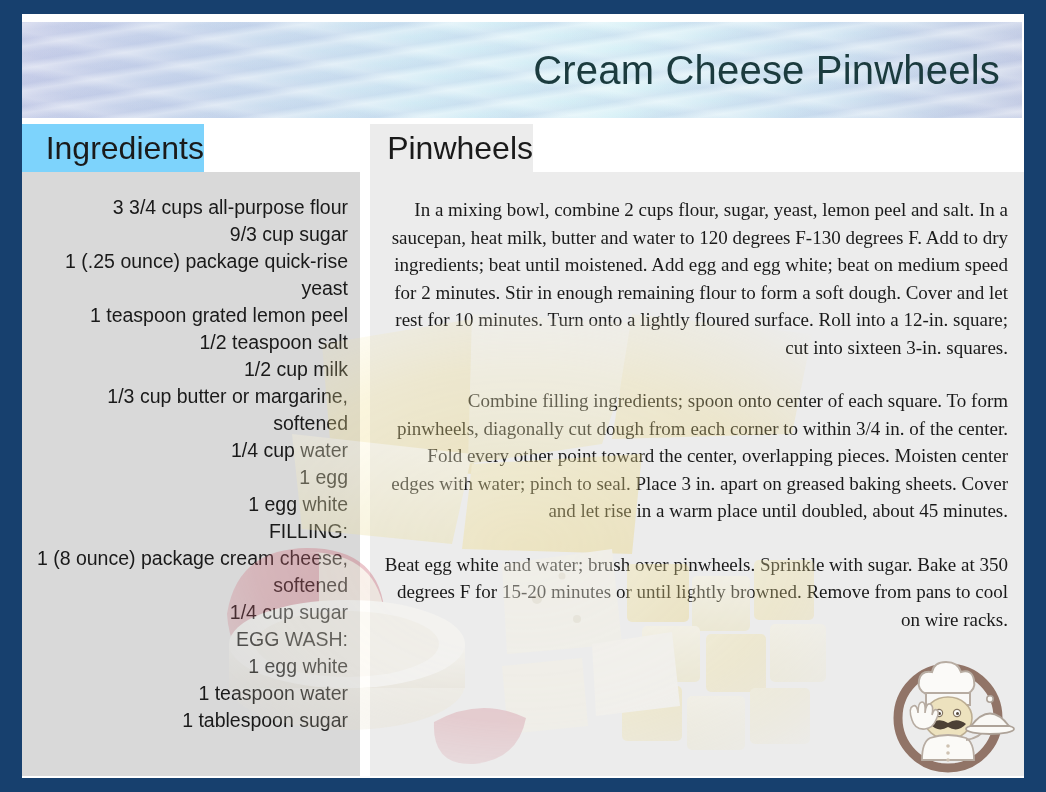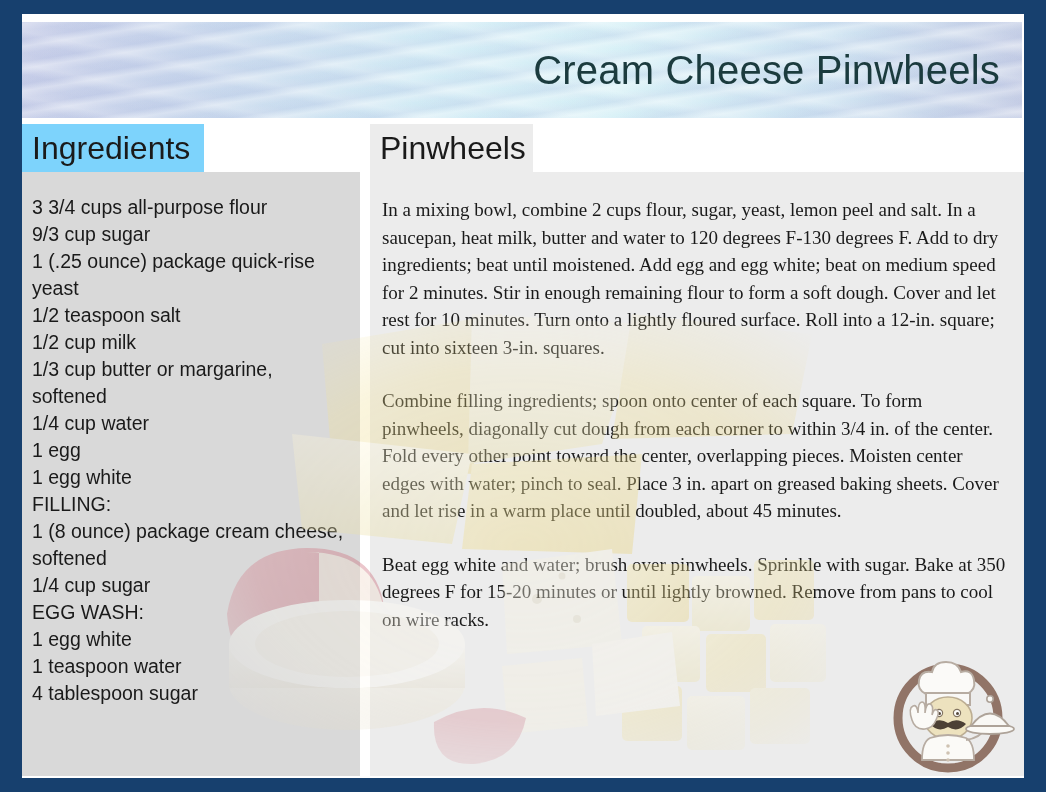--- a/index.html
+++ b/index.html
@@ -21,20 +21,21 @@
     box-sizing: border-box;
   }
   .inner {
     position: absolute;
     left: 22px;
     top: 14px;
     width: 1002px;
     height: 764px;
     background: #ffffff;
     overflow: hidden;
+    text-align: right;
   }
 
   
   .banner {
     position: absolute;
     left: 0px;
     top: 8px;
     width: 1000px;
     height: 96px;
     background:
@@ -233,33 +234,34 @@
         <path d="M262,408 q46,-26 92,-4 q-8,42 -52,46 q-42,2 -40,-42 z" fill="#cf7483" opacity="0.85"></path>
       </g>
     </svg>
 
     <div class="panel" id="ingredients-panel">
       <div class="panel-head">Ingredients</div>
       <div class="panel-body" id="ingredients-body">
           <div class="ing-line">3 3/4 cups all-purpose flour</div>
           <div class="ing-line">9/3 cup sugar</div>
           <div class="ing-line">1 (.25 ounce) package quick-rise yeast</div>
+          <div class="ing-line">1 teaspoon grated lemon peel</div>
           <div class="ing-line">1/2 teaspoon salt</div>
           <div class="ing-line">1/2 cup milk</div>
           <div class="ing-line">1/3 cup butter or margarine, softened</div>
           <div class="ing-line">1/4 cup water</div>
           <div class="ing-line">1 egg</div>
           <div class="ing-line">1 egg white</div>
           <div class="ing-line">FILLING:</div>
           <div class="ing-line">1 (8 ounce) package cream cheese, softened</div>
           <div class="ing-line">1/4 cup sugar</div>
           <div class="ing-line">EGG WASH:</div>
           <div class="ing-line">1 egg white</div>
           <div class="ing-line">1 teaspoon water</div>
-          <div class="ing-line">4 tablespoon sugar</div>
+          <div class="ing-line">1 tablespoon sugar</div>
         </div>
     </div>
 
     <div class="panel" id="directions-panel">
       <div class="panel-head">Pinwheels</div>
       <div class="panel-body" id="directions-body">
           <p class="dir-para">In a mixing bowl, combine 2 cups flour, sugar, yeast, lemon peel and salt. In a saucepan, heat milk, butter and water to 120 degrees F-130 degrees F. Add to dry ingredients; beat until moistened. Add egg and egg white; beat on medium speed for 2 minutes. Stir in enough remaining flour to form a soft dough. Cover and let rest for 10 minutes. Turn onto a lightly floured surface. Roll into a 12-in. square; cut into sixteen 3-in. squares.</p>
           <p class="dir-para">Combine filling ingredients; spoon onto center of each square. To form pinwheels, diagonally cut dough from each corner to within 3/4 in. of the center. Fold every other point toward the center, overlapping pieces. Moisten center edges with water; pinch to seal. Place 3 in. apart on greased baking sheets. Cover and let rise in a warm place until doubled, about 45 minutes.</p>
           <p class="dir-para">Beat egg white and water; brush over pinwheels. Sprinkle with sugar. Bake at 350 degrees F for 15-20 minutes or until lightly browned.  Remove from pans to cool on wire racks.</p>
         </div>

